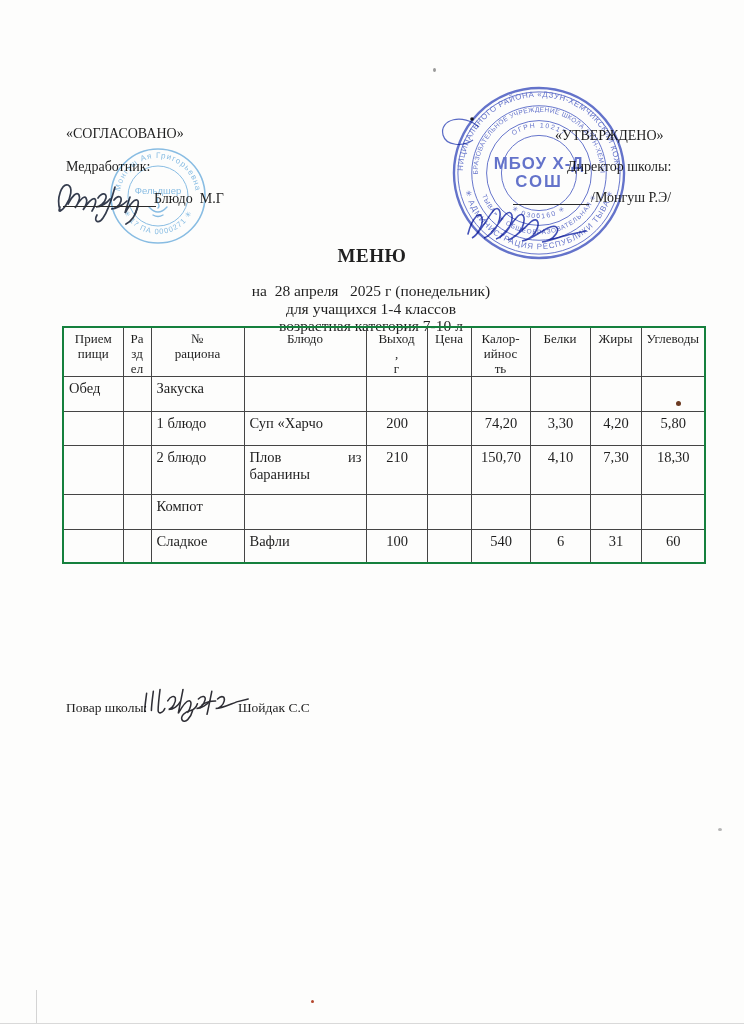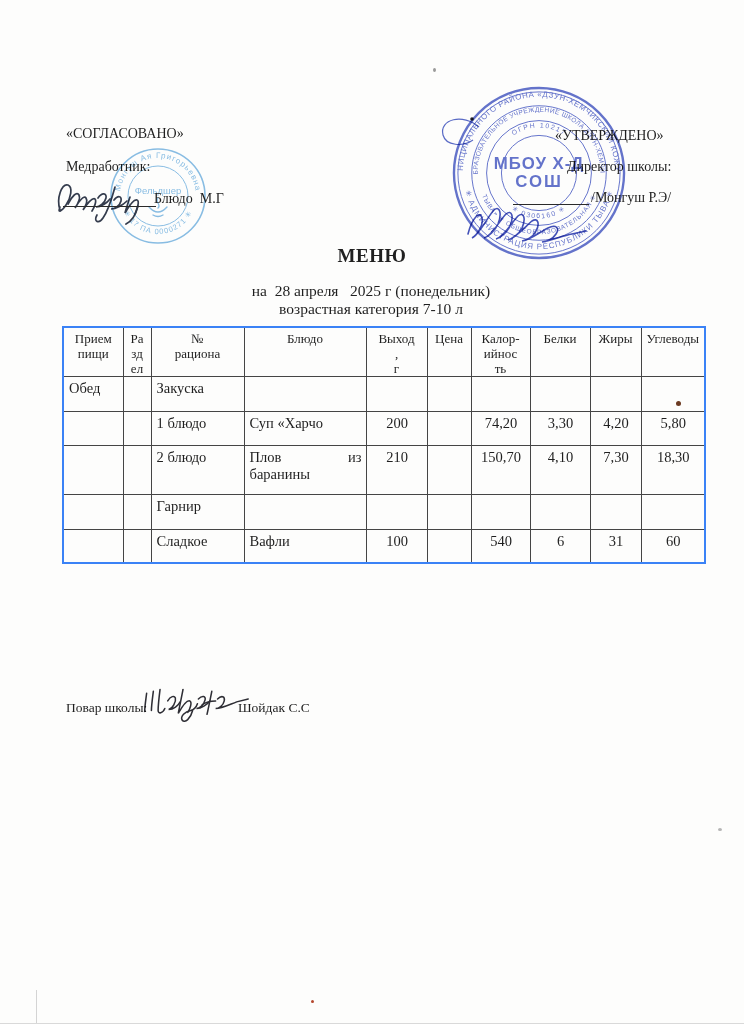--- a/index.html
+++ b/index.html
@@ -11,21 +11,21 @@
   
   .sig-line{border-bottom:1.3px solid #2a2a2a;height:1px;}
   .stamp{mix-blend-mode:multiply;}
   .sig{mix-blend-mode:multiply;}
   
   .title-wrap{left:0;right:0;top:229px;text-align:center;}
   .title-wrap h1{margin:16px;font-size:19px;font-weight:bold;letter-spacing:.5px;}
   .title-wrap p{margin:1px 2px 0 0;font-size:15.5px;line-height:16.5px;}
   
   table.menu{position:absolute;left:62px;top:326px;width:642px;border-collapse:collapse;
-             table-layout:fixed;border:2px solid #3b82f6;}
+             table-layout:fixed;border:2px solid #15803d;}
   table.menu th,table.menu td{border:1px solid #454545;vertical-align:top;
              white-space:pre-line;overflow:hidden;}
   table.menu th{font-weight:normal;font-size:13px;text-align:center;padding:3px 2px 0 2px;line-height:15px;}
   table.menu td{font-size:14.5px;padding:3px 4px 0 5px;line-height:16.5px;}
   td.tc{text-align:center;padding-left:2px;padding-right:2px;}
   td.dish{text-align:justify;}
   thead tr{height:47px;}
   tbody tr:nth-child(1){height:35px}
   tbody tr:nth-child(2){height:34px}
   tbody tr:nth-child(3){height:49px}
@@ -124,20 +124,21 @@
     <g stroke="#4250ba" fill="none" stroke-width="1.6" stroke-linecap="round">
       <path d="M5 34 C9 18 17 10 19 18 C21 26 13 36 9 38 C17 34 25 16 31 10 C37 5 39 14 35 24 C32 31 25 37 21 38 C29 36 37 20 43 14 C49 9 51 17 47 26 C44 33 37 38 33 39 C41 37 49 22 55 16 C61 11 63 19 59 28 C56 34 49 39 45 40 C53 38 63 26 69 21 C75 17 77 24 73 31 C70 37 63 41 59 41 C67 40 77 32 85 28 C93 24 97 28 93 34 C90 39 83 42 79 42 C87 41 99 36 109 34 L123 31"></path>
     </g>
   </svg>
   <div class="abs sig-line" style="left:513px;top:203px;width:76px;"></div>
   <div class="abs lbl" style="left:591px;top:190px;">/Монгуш Р.Э/</div>
 
   <div class="abs title-wrap">
     <h1>МЕНЮ</h1>
     <p class="prex">на  28 апреля   2025 г (понедельник)</p>
+    <p>для учащихся 1-4 классов</p>
     <p>возрастная категория 7-10 л</p>
   </div>
 
   <table class="menu">
     <colgroup>
       <col style="width:60px">
         <col style="width:28px">
         <col style="width:93px">
         <col style="width:122px">
       <col style="width:61px">
@@ -201,21 +202,21 @@
         <td class="tc">210</td>
         <td class="tc"></td>
         <td class="tc">150,70</td>
         <td class="tc">4,10</td>
         <td class="tc">7,30</td>
         <td class="tc">18,30</td>
       </tr>
       <tr>
         <td></td>
         <td></td>
-        <td>Гарнир</td>
+        <td>Компот</td>
         <td class="dish"></td>
         <td class="tc"></td>
         <td class="tc"></td>
         <td class="tc"></td>
         <td class="tc"></td>
         <td class="tc"></td>
         <td class="tc"></td>
       </tr>
       <tr>
         <td></td>

